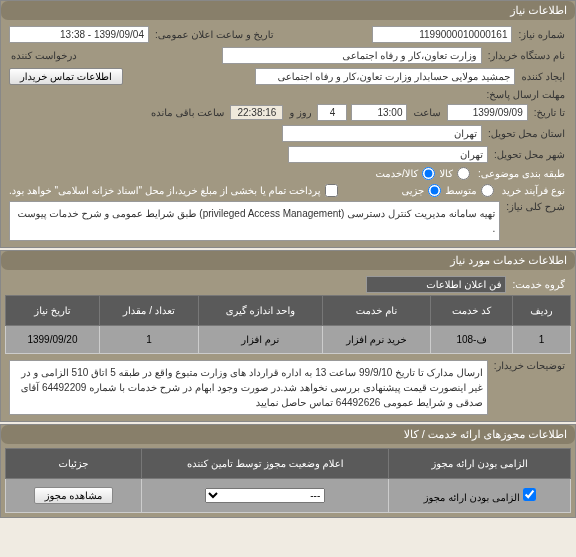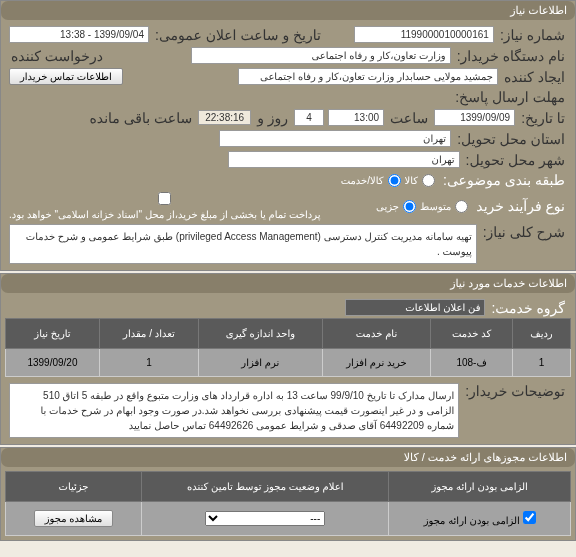--- a/index.html
+++ b/index.html
@@ -27,35 +27,35 @@
   padding: 4px;
 }
 .row {
   display: flex;
   align-items: center;
   padding: 2px 4px;
   gap: 4px;
 }
 .label {
   color: #333;
-  font-size: 14px;
+  font-size: 10px;
   white-space: nowrap;
   padding: 0 2px;
 }
 .field {
   background: #fff;
   border: 1px solid #999;
   padding: 2px 4px;
   font-size: 10px;
   min-height: 16px;
   color: #333;
 }
 .field-sm { width: 81px; }
 .field-md { width: 140px; }
-.field-lg { width: 232px; }
+.field-lg { width: 200px; }
 .field-xl { width: 260px; }
 .btn {
   background: linear-gradient(#fefefe, #e0e0e0);
   border: 1px solid #888;
   padding: 2px 10px;
   font-size: 10px;
   cursor: pointer;
   border-radius: 2px;
 }
 .radio-group {
@@ -99,21 +99,20 @@
   color: #333;
   font-size: 10px;
 }
 .spacer { flex: 1; }
 .checkbox-row {
   display: flex;
   align-items: center;
   gap: 4px;
   color: #fff;
   font-size: 10px;
-  flex-direction: column;
 }
 .checkbox-row input { margin: 0; }
 </style>
 </head>
 <body>
 
 <div class="panel">
   <div class="panel-header">اطلاعات نیاز</div>
   <div class="panel-body">
     <div class="row">

